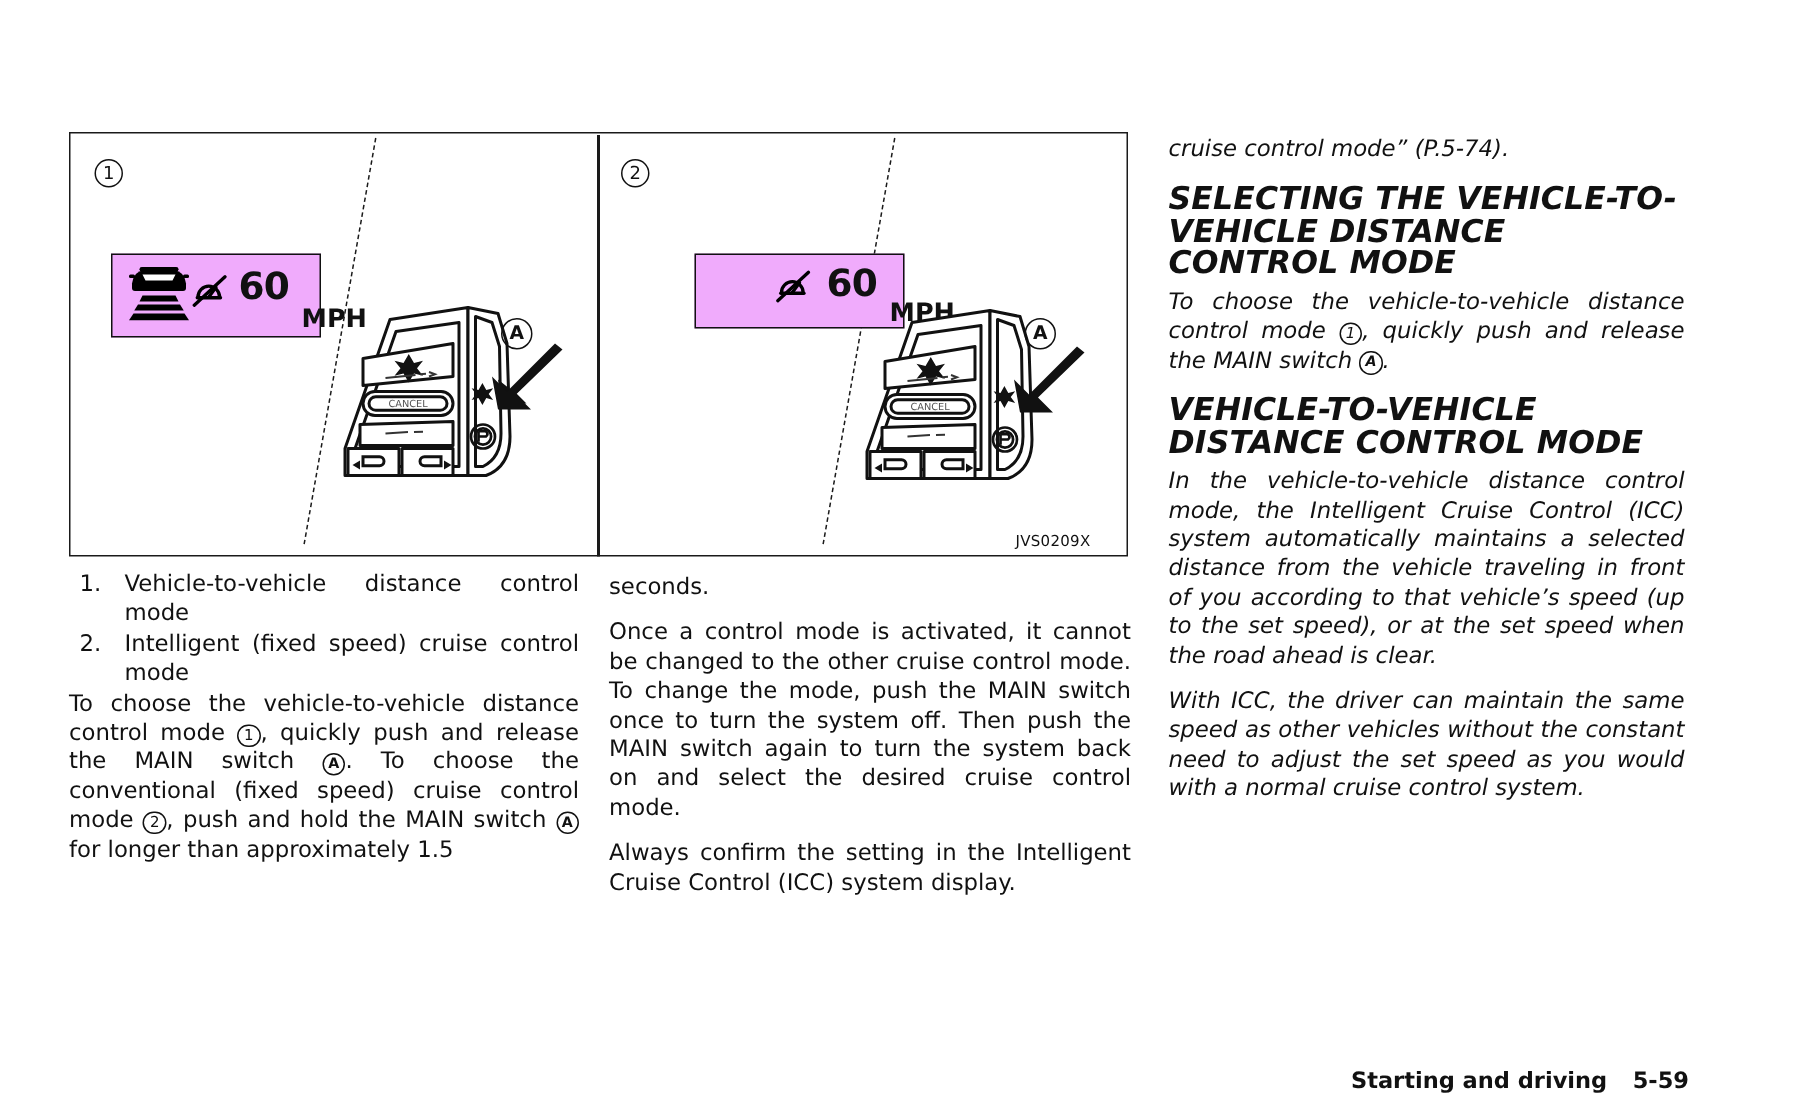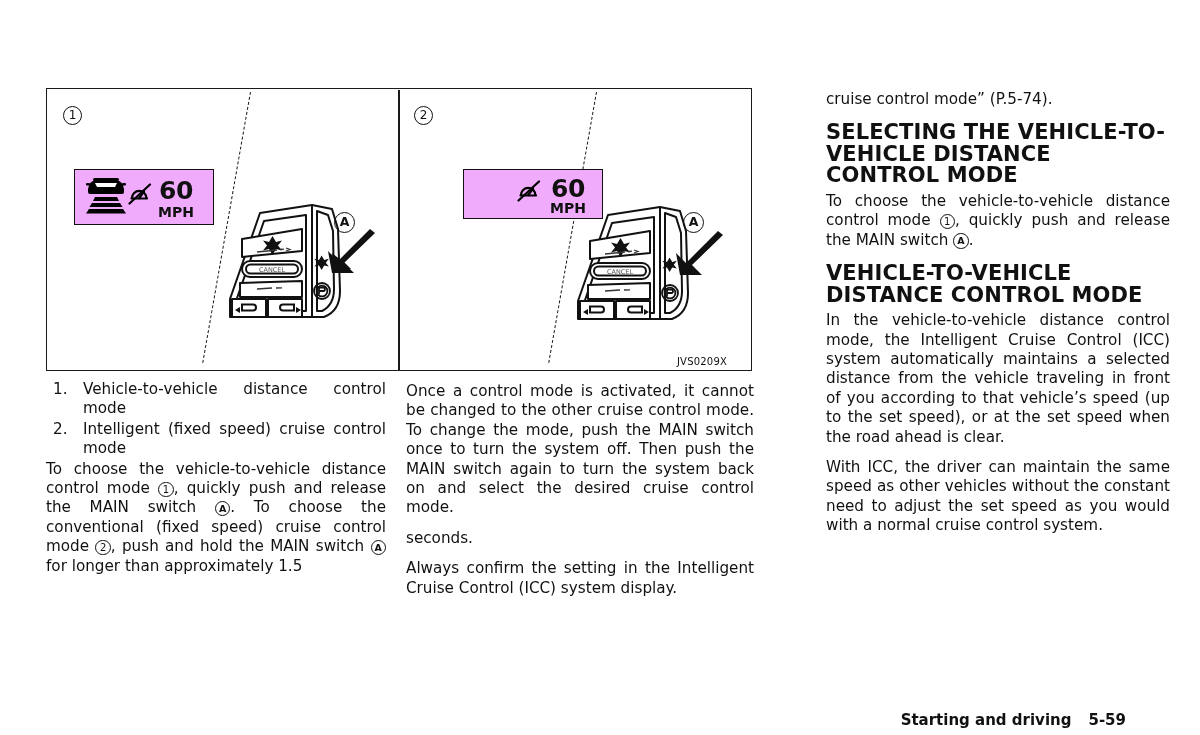--- a/index.html
+++ b/index.html
@@ -71,23 +71,24 @@
     position: absolute;
     font-weight: bold;
     font-size: 25px;
     letter-spacing: -0.5px;
     line-height: 1;
     font-family: "DejaVu Sans", "Liberation Sans", sans-serif;
   }
   .speed-unit {
     position: absolute;
     font-weight: bold;
-    font-size: 14px;
+    font-size: 17px;
     line-height: 1;
     font-family: "DejaVu Sans", "Liberation Sans", sans-serif;
+    margin-left: 43px;
   }
   #display-1 .speed-num  { left: 84px; top: 8px; }
   #display-1 .speed-unit { left: 83px; top: 35px; }
   #display-2 .speed-num  { left: 87px; top: 6px; }
   #display-2 .speed-unit { left: 86px; top: 31px; }
 
   .icon-slot { position: absolute; }
 
   
   .lead-line {
@@ -176,21 +177,21 @@
     text-align: center;
     vertical-align: 0.5px;
     font-weight: normal;
     box-sizing: content-box;
   }
   .clet { font-weight: bold; font-size: 9.5px; }
 
   
   #left-text  { position: absolute; left: 46px;  top: 380px; width: 340px; }
   #mid-text   { position: absolute; left: 406px; top: 382px; width: 348px; }
-  #right-text { position: absolute; left: 826px; top: 90px;  width: 344px; }
+  #right-text { position: absolute; left: 779px; top: 90px;  width: 344px; font-style: italic; }
 
   
   #footer {
     position: absolute;
     right: 74px;
     bottom: 6px;
     font-size: 15px;
     font-weight: bold;
     white-space: nowrap;
   }
@@ -372,22 +373,22 @@
     </li>
     <li>
       <span class="marker">2.</span>
       <span>Intelligent (fixed speed) cruise control mode</span>
     </li>
   </ol>
   <p class="body" id="lp2">To choose the vehicle-to-vehicle distance control mode <span class="cnum">1</span>, quickly push and release the MAIN switch <span class="clet">A</span>. To choose the conventional (fixed speed) cruise control mode <span class="cnum">2</span>, push and hold the MAIN switch <span class="clet">A</span> for longer than approximately 1.5</p>
 </div>
 
 <div id="mid-text">
+  <p class="body">seconds.</p>
   <p class="body">Once a control mode is activated, it cannot be changed to the other cruise control mode. To change the mode, push the MAIN switch once to turn the system off. Then push the MAIN switch again to turn the system back on and select the desired cruise control mode.</p>
-  <p class="body">seconds.</p>
   <p class="body">Always confirm the setting in the Intelligent Cruise Control (ICC) system display.</p>
 </div>
 
 <div id="right-text">
   <p class="body">cruise control mode” (P.5-74).</p>
   <h2 class="sec">SELECTING THE VEHICLE-TO-VEHICLE DISTANCE CONTROL MODE</h2>
   <p class="body" id="rp1">To choose the vehicle-to-vehicle distance control mode <span class="cnum">1</span>, quickly push and release the MAIN switch <span class="clet">A</span>.</p>
   <h2 class="sec">VEHICLE-TO-VEHICLE DISTANCE CONTROL MODE</h2>
   <p class="body">In the vehicle-to-vehicle distance control mode, the Intelligent Cruise Control (ICC) system automatically maintains a selected distance from the vehicle traveling in front of you according to that vehicle’s speed (up to the set speed), or at the set speed when the road ahead is clear.</p>
   <p class="body">With ICC, the driver can maintain the same speed as other vehicles without the constant need to adjust the set speed as you would with a normal cruise control system.</p>

